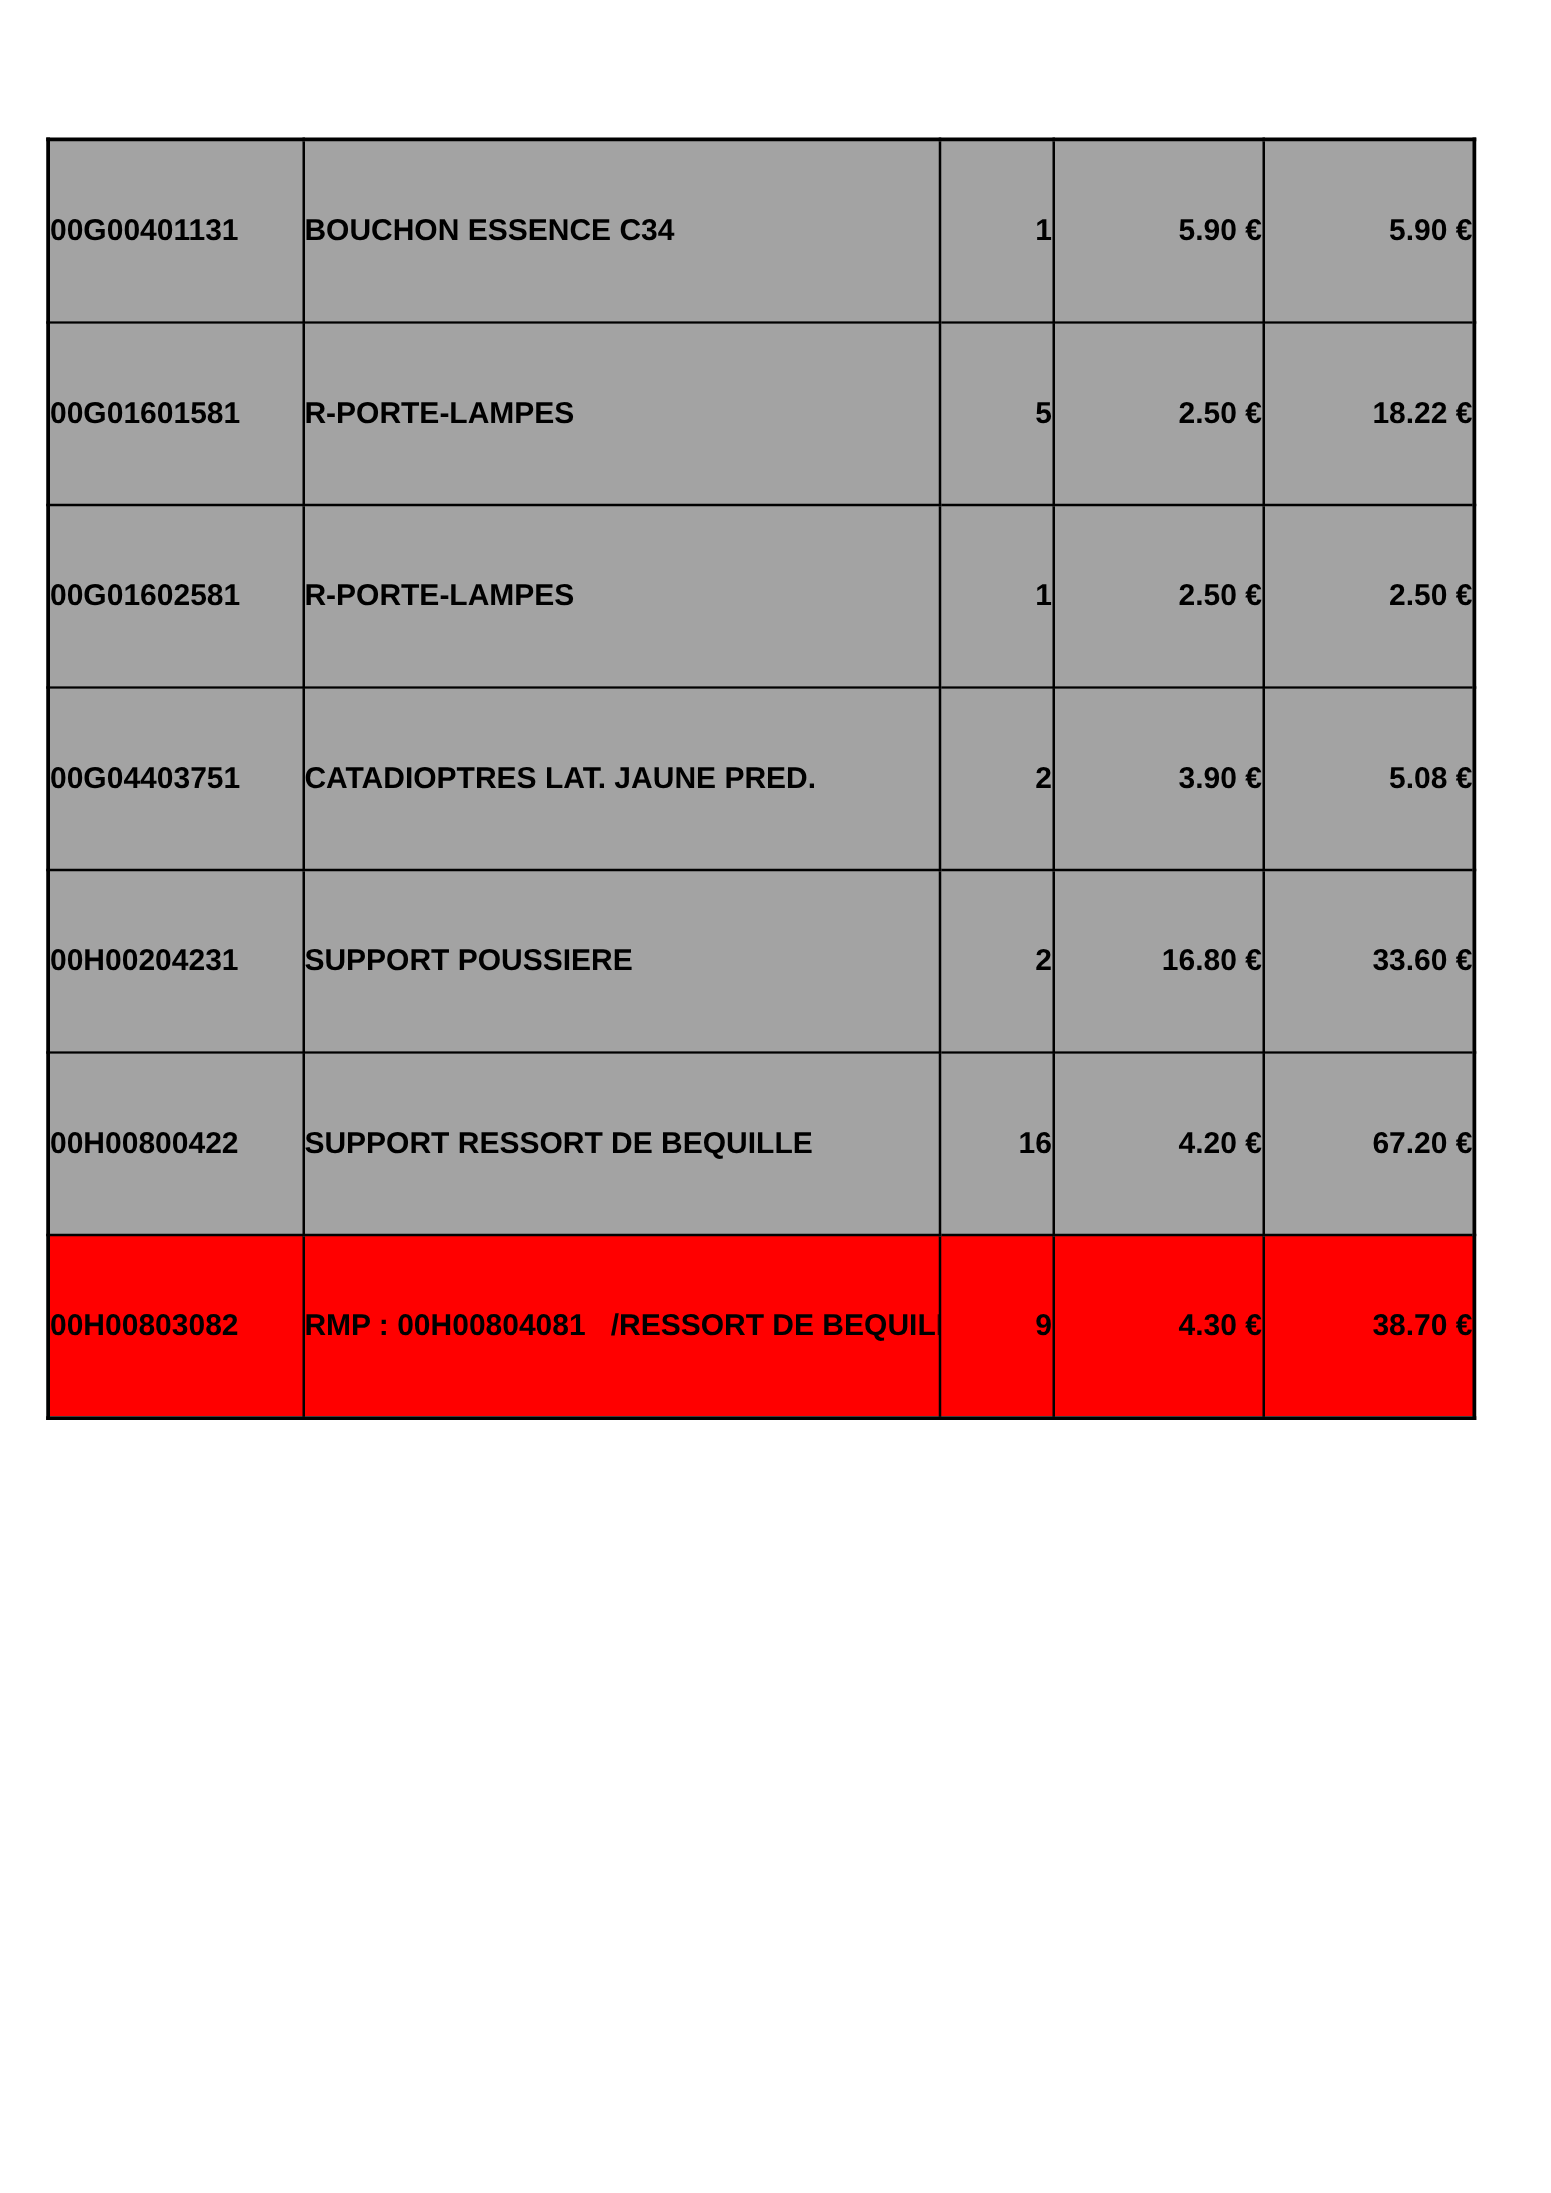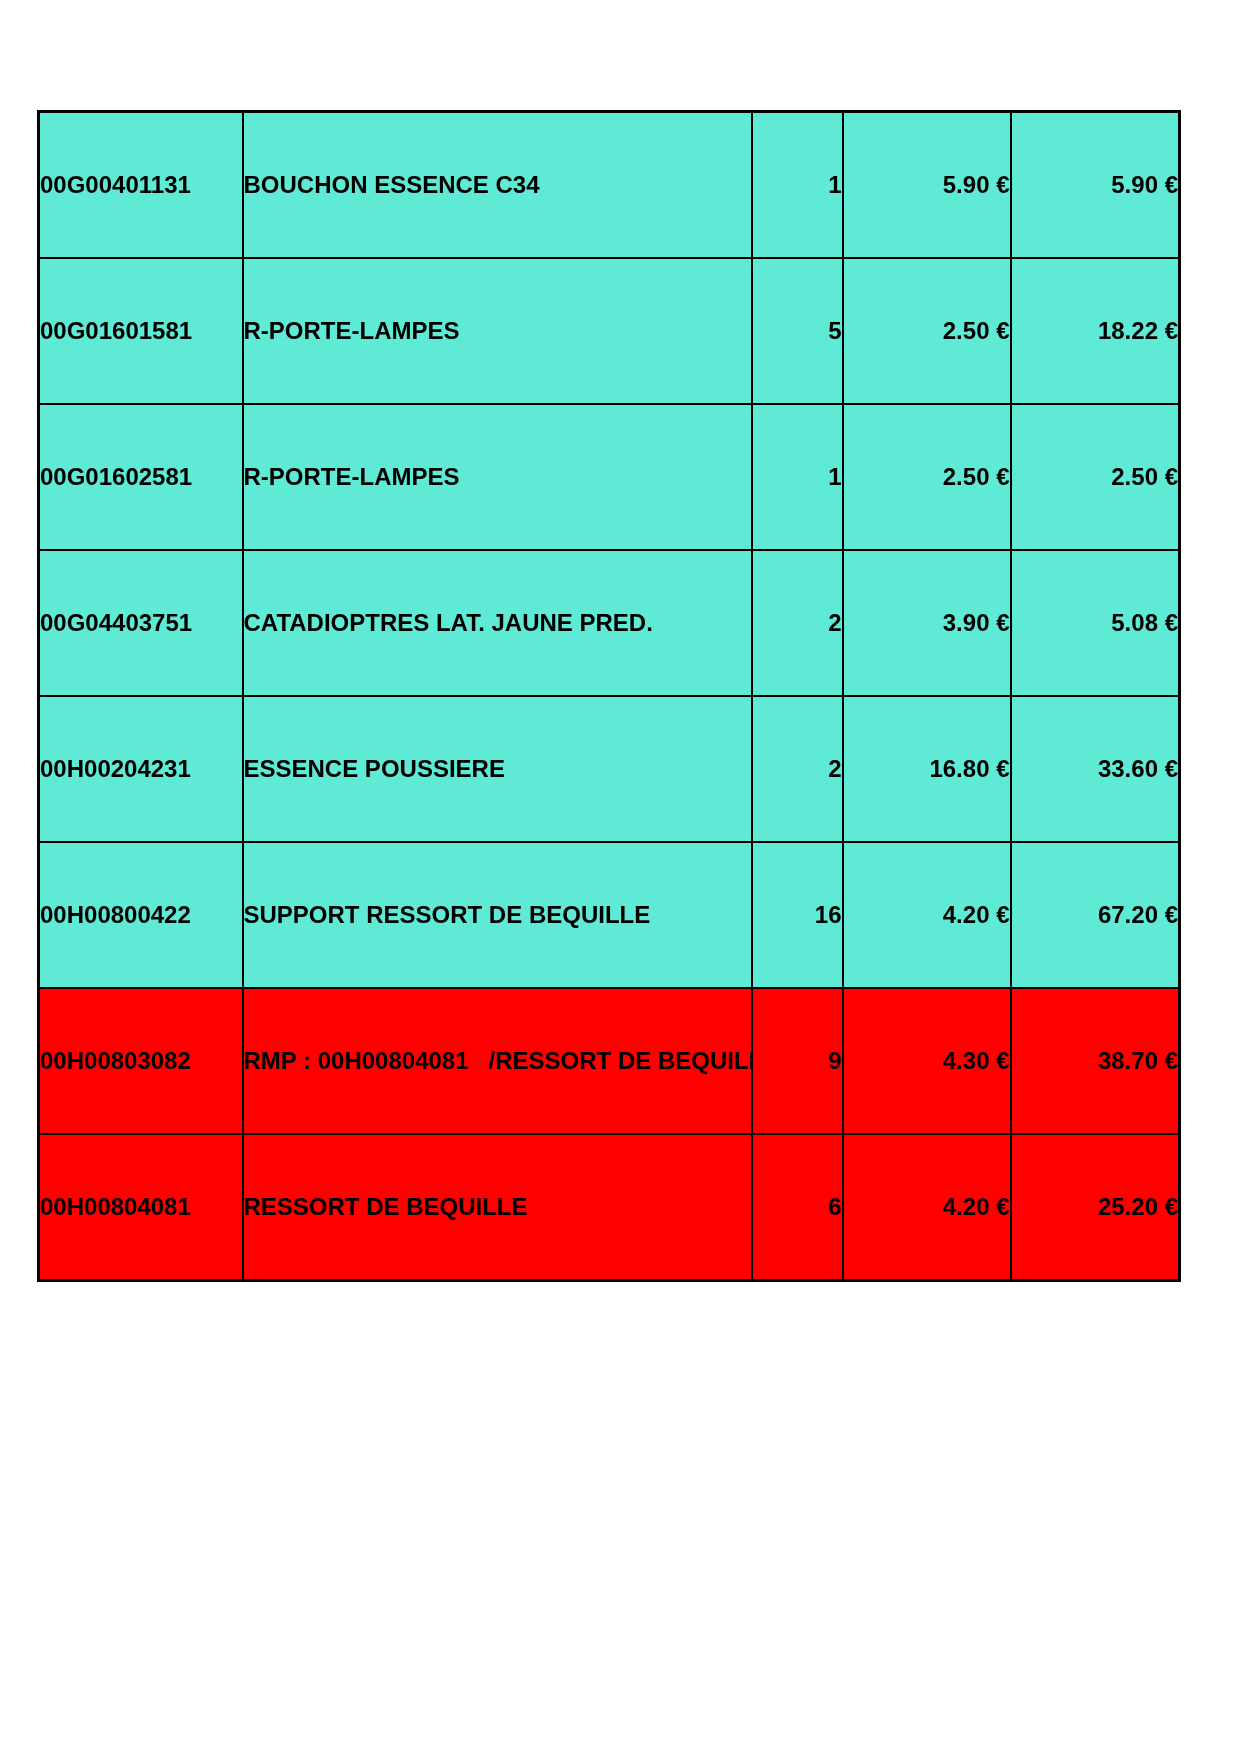--- a/index.html
+++ b/index.html
@@ -27,21 +27,21 @@
   }
   table.parts td {
     border: 2px solid #000000;
     height: 144px;
     padding: 0;
     font-weight: bold;
     font-size: 24px;
     line-height: 1.1;
     vertical-align: middle;
     overflow: hidden;
-    background: #5eead4;
+    background: #a3a3a3;
   }
   td.part  { padding-left: 4px;  white-space: nowrap; }
   td.desc  { padding-left: 4px;  white-space: pre; }
   td.qty   { text-align: right; padding-right: 8px; white-space: nowrap; }
   td.price { text-align: right; padding-right: 6px; white-space: nowrap; }
   td.total { text-align: right; padding-right: 6px; white-space: nowrap; }
   tr.highlighted td {
     background: var(--highlight, #ff0000);
     margin-top: 15px;
   }
@@ -82,41 +82,34 @@
   </tr>
         <tr>
     <td class="part">00G04403751</td>
     <td class="desc">CATADIOPTRES LAT. JAUNE PRED.</td>
     <td class="qty">2</td>
     <td class="price">3.90 €</td>
     <td class="total">5.08 €</td>
   </tr>
         <tr>
     <td class="part">00H00204231</td>
-    <td class="desc">ESSENCE POUSSIERE</td>
+    <td class="desc">SUPPORT POUSSIERE</td>
     <td class="qty">2</td>
     <td class="price">16.80 €</td>
     <td class="total">33.60 €</td>
   </tr>
         <tr>
     <td class="part">00H00800422</td>
     <td class="desc">SUPPORT RESSORT DE BEQUILLE</td>
     <td class="qty">16</td>
     <td class="price">4.20 €</td>
     <td class="total">67.20 €</td>
   </tr>
         <tr class="highlighted">
     <td class="part">00H00803082</td>
     <td class="desc">RMP : 00H00804081   /RESSORT DE BEQUILLE</td>
     <td class="qty">9</td>
     <td class="price">4.30 €</td>
     <td class="total">38.70 €</td>
   </tr>
-        <tr class="highlighted">
-    <td class="part">00H00804081</td>
-    <td class="desc">RESSORT DE BEQUILLE</td>
-    <td class="qty">6</td>
-    <td class="price">4.20 €</td>
-    <td class="total">25.20 €</td>
-  </tr>
       </tbody>
   </table>
 </div>
 
 </body></html>

